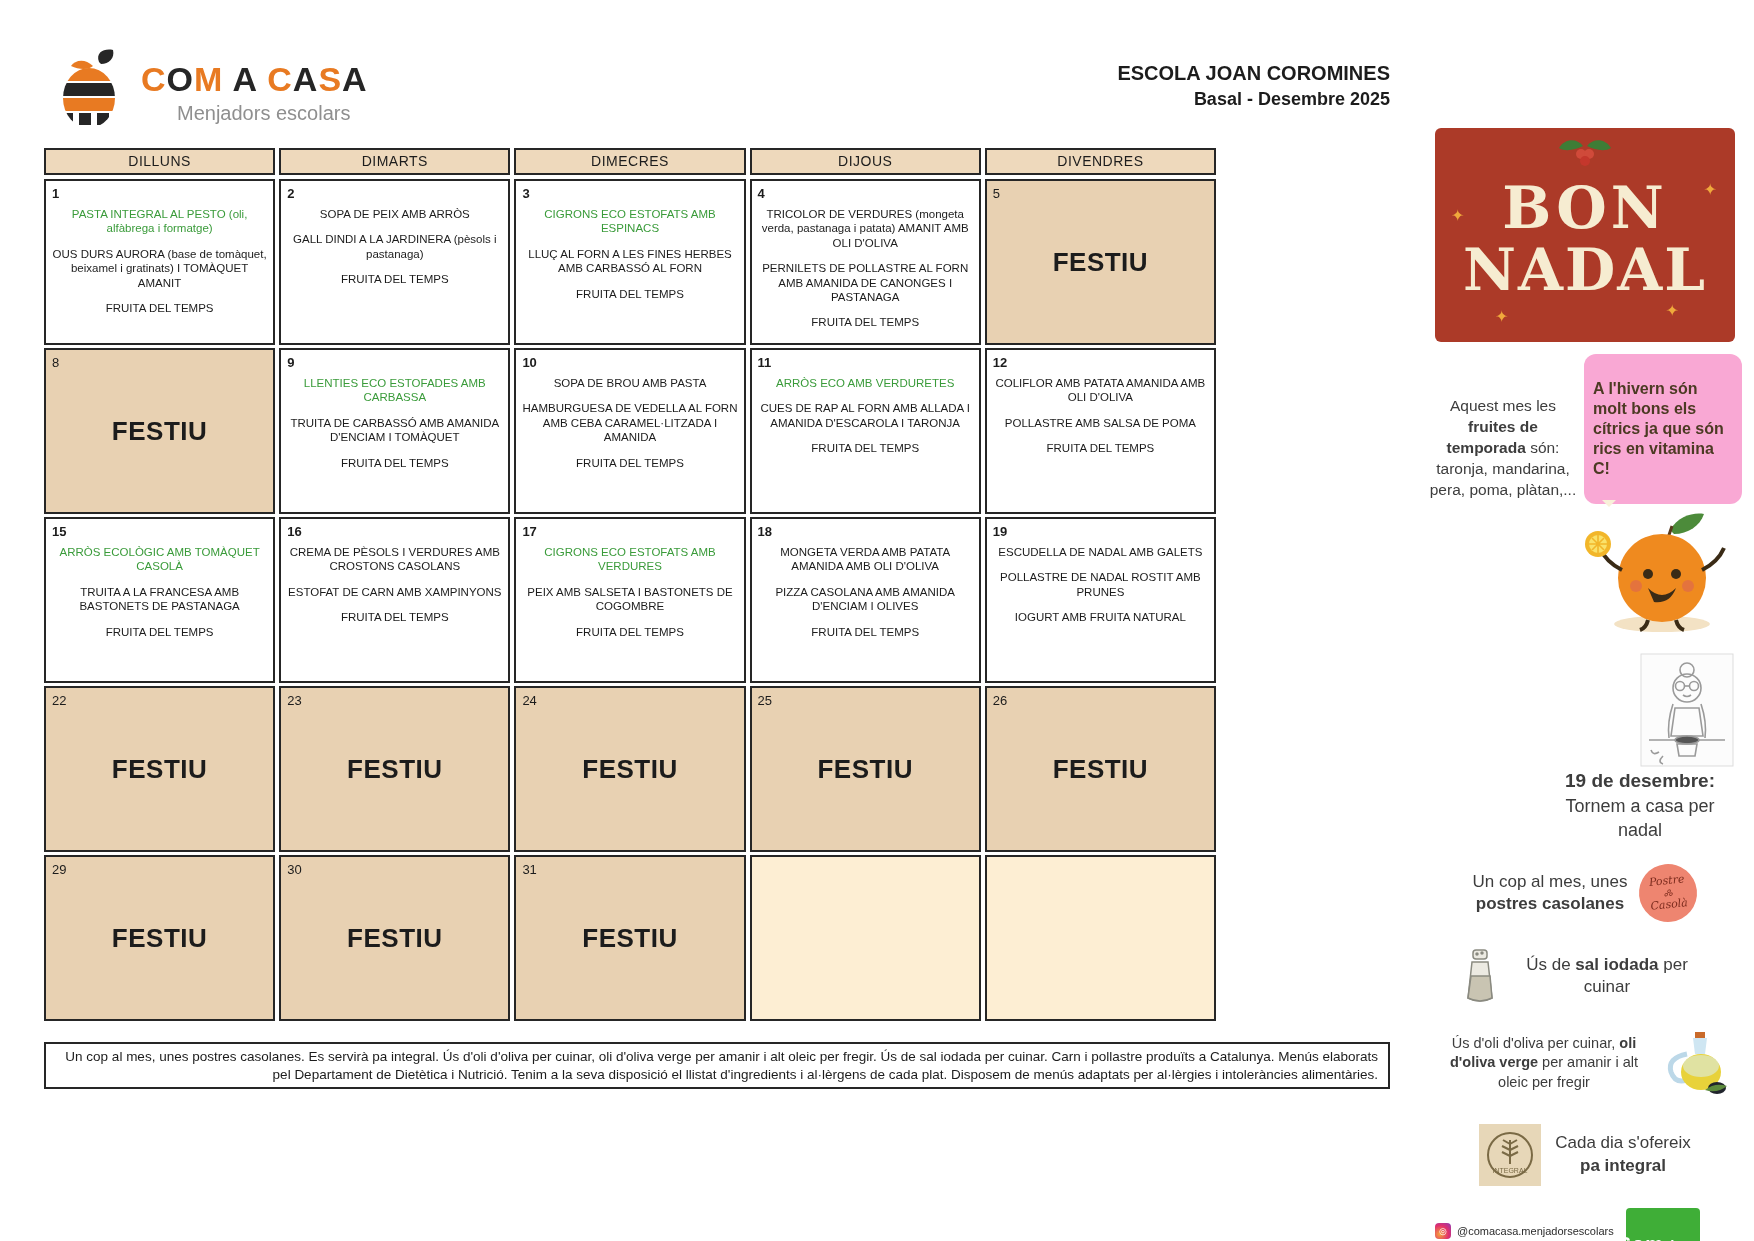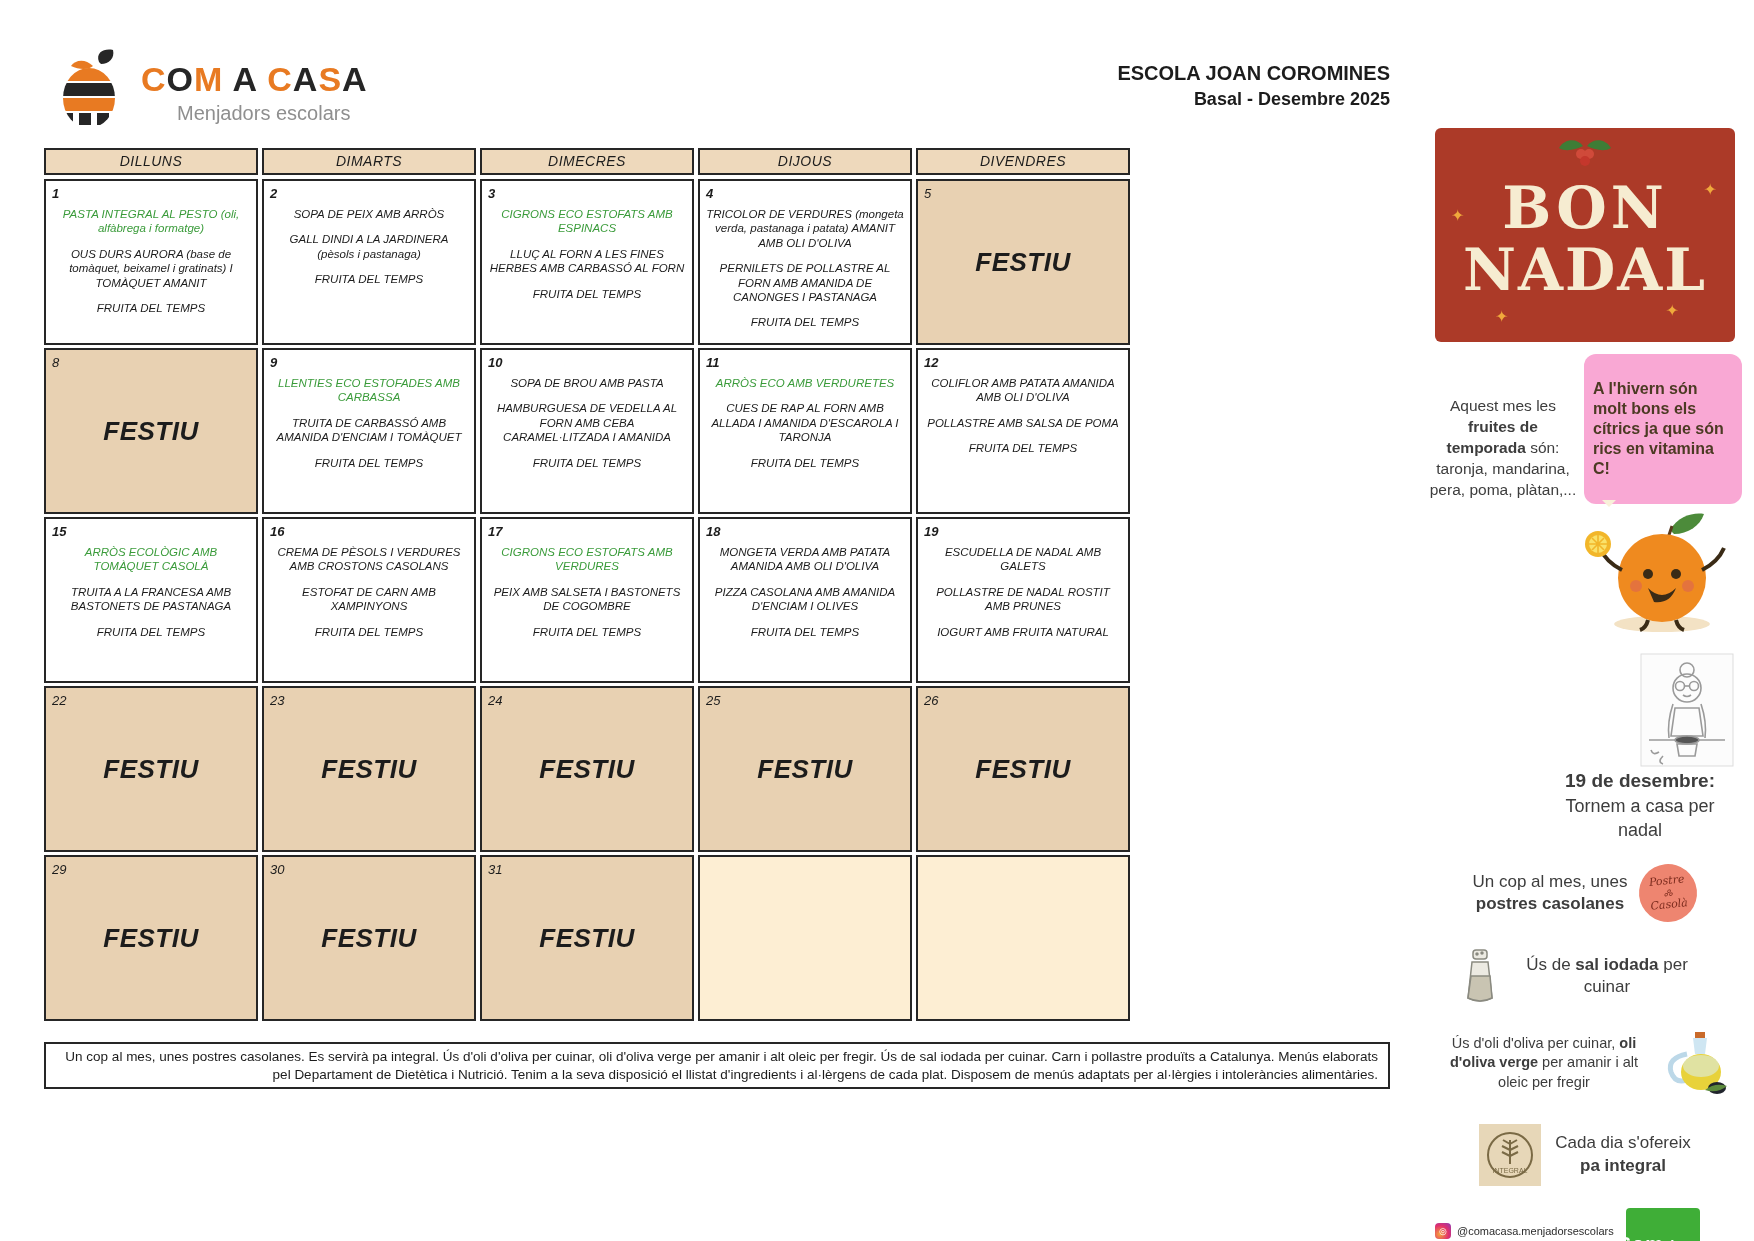--- a/index.html
+++ b/index.html
@@ -12,21 +12,21 @@
   .logo-title { font-size:34px; font-weight:bold; letter-spacing:1px; line-height:1; margin-top:14px; }
   .logo-title .lt-orange { color:#e87a22; }
   .logo-title .lt-black { color:#262626; }
   .logo-sub { color:#8f8f8f; font-size:20px; margin-top:6px; margin-left:36px; }
 
   .school-block { position:absolute; right:364px; top:62px; text-align:right; }
   .school-name { font-size:20px; font-weight:bold;margin-left:48px; }
   .menu-title { font-size:18px; font-weight:bold; margin-top:4px; }
 
   
-  .cal { position:absolute; left:44px; top:148px; width:1086px;font-style:italic; }
+  .cal { position:absolute; left:44px; top:148px; width:1172px; }
   .weekday-row { display:grid; grid-template-columns:repeat(5,1fr); gap:4px; }
   .weekday { background:#eed9bc; border:2px solid #262626; text-align:center;
     font-size:14px; padding:3px 0 4px; letter-spacing:.5px; }
   .weeks { display:flex; flex-direction:column; gap:3px; margin-top:4px; }
   .week-row { display:grid; grid-template-columns:repeat(5,1fr); gap:4px; }
   .cell { border:2px solid #262626; background:#ffffff; height:166px;
     position:relative; padding:3px 6px; }
   .cell.festiu { background:#e8d1b2; }
   .cell.empty  { background:#fdeed3; }
   .day-num { font-weight:bold; font-size:13px; }

